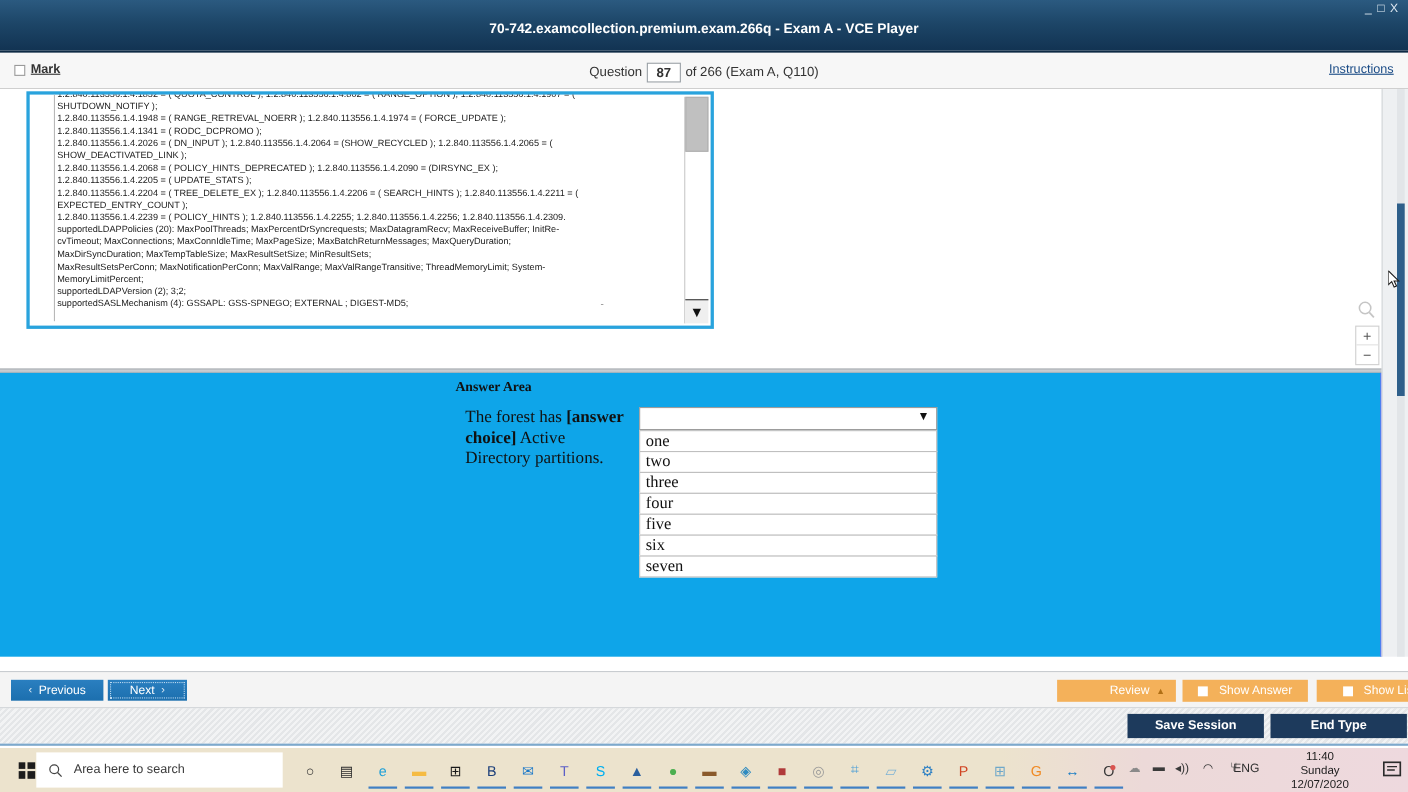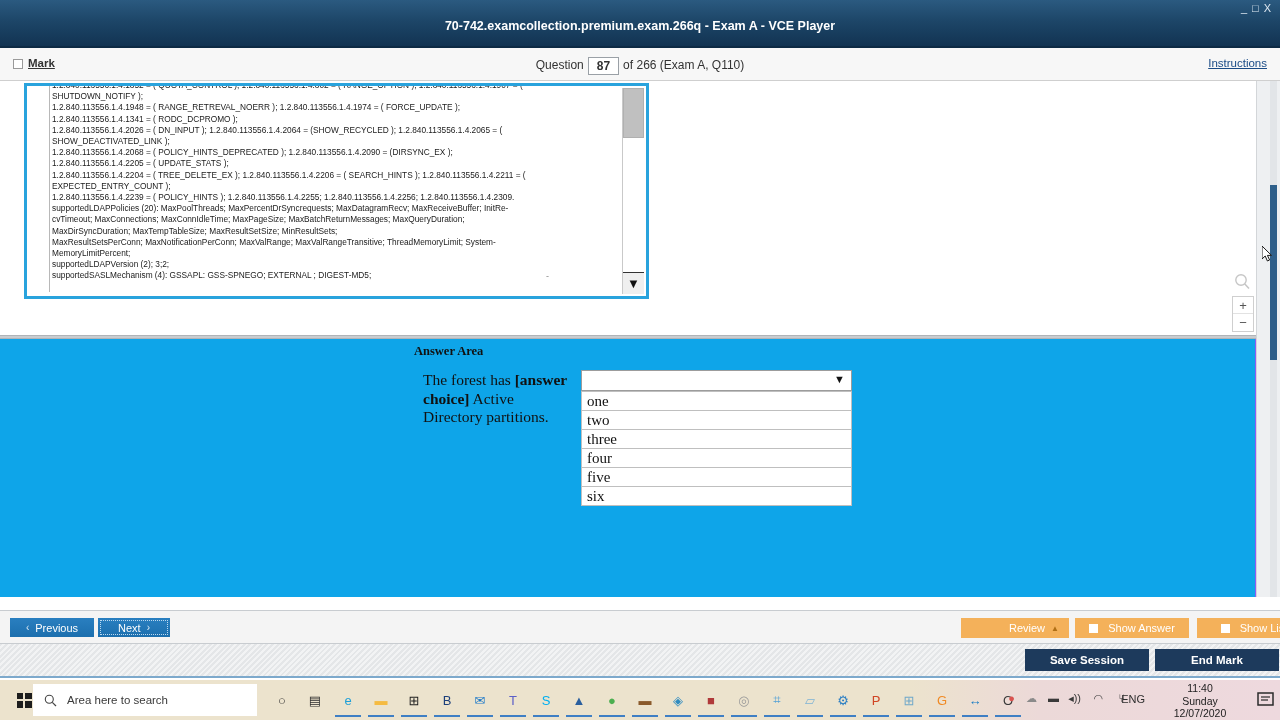--- a/index.html
+++ b/index.html
@@ -363,20 +363,21 @@
       <span></span>
       <span class="dd-caret">▼</span>
     </div>
     <div class="dd-list" id="dd-list">
         <div class="dd-item">one</div>
         <div class="dd-item">two</div>
         <div class="dd-item">three</div>
         <div class="dd-item">four</div>
         <div class="dd-item">five</div>
         <div class="dd-item">six</div>
+        <div class="dd-item">seven</div>
       </div>
   </div>
 
   <div class="zoomwidget">
     <div class="zw-mag">
       <svg width="22" height="22" viewBox="0 0 22 22">
         <circle cx="9" cy="8" r="5.2" fill="none" stroke="#808080" stroke-width="1.4"></circle>
         <line x1="12.8" y1="12" x2="17" y2="16.5" stroke="#808080" stroke-width="1.6"></line>
       </svg>
     </div>
@@ -414,21 +415,21 @@
       <span>Show Answer</span>
     </div>
     <div class="btn-orange btn-showlist">
       <span class="chk"></span>
       <span>Show List</span>
     </div>
   </div>
 
   <div class="footer">
     <div class="btn-dark btn-save">Save Session</div>
-    <div class="btn-dark btn-end">End Mark</div>
+    <div class="btn-dark btn-end">End Type</div>
   </div>
 
   <div class="taskbar">
     <div class="tb-tray-bg"></div>
     <div class="start-btn">
       <div class="win-logo">
           <i></i>
           <i></i>
           <i></i>
           <i></i>

